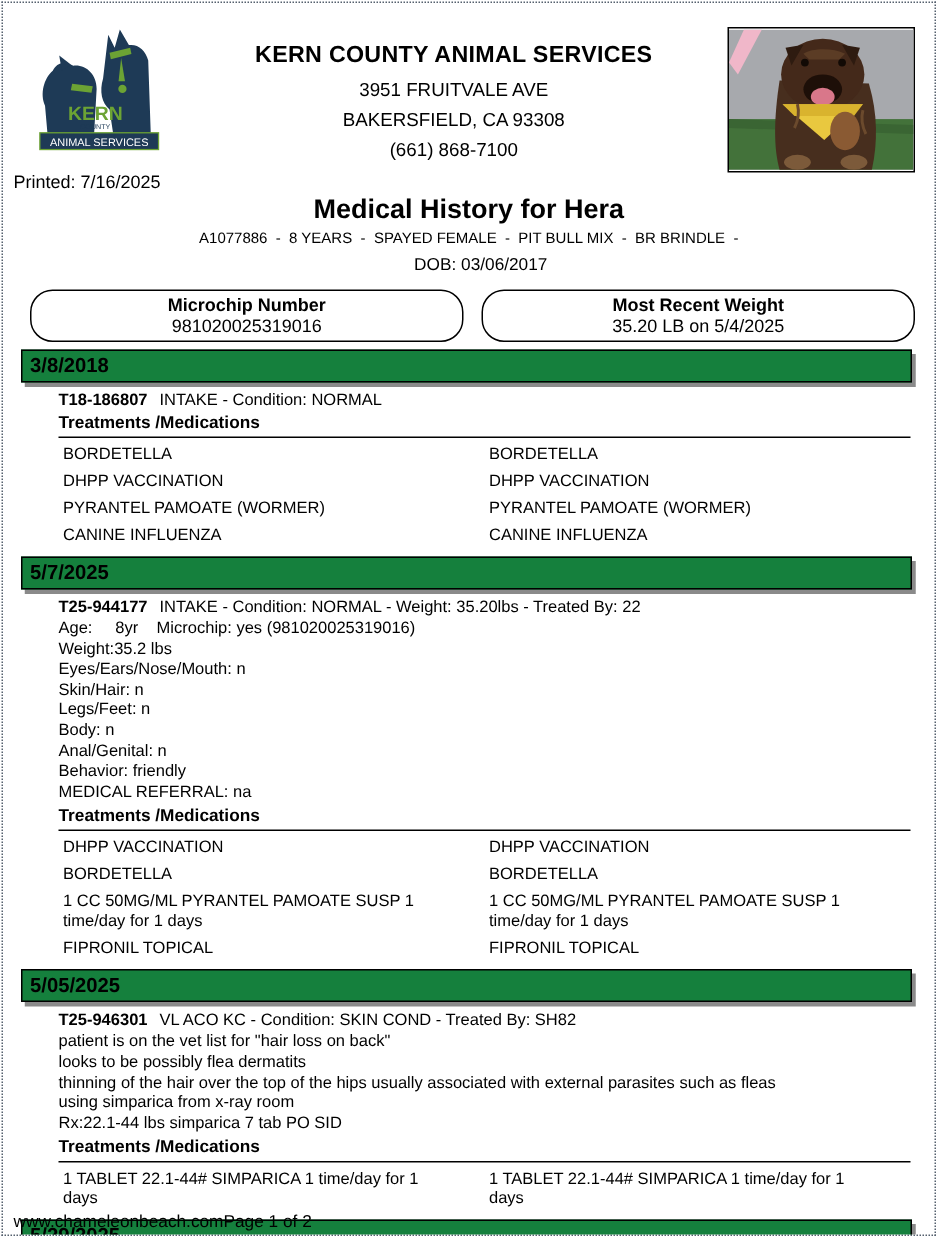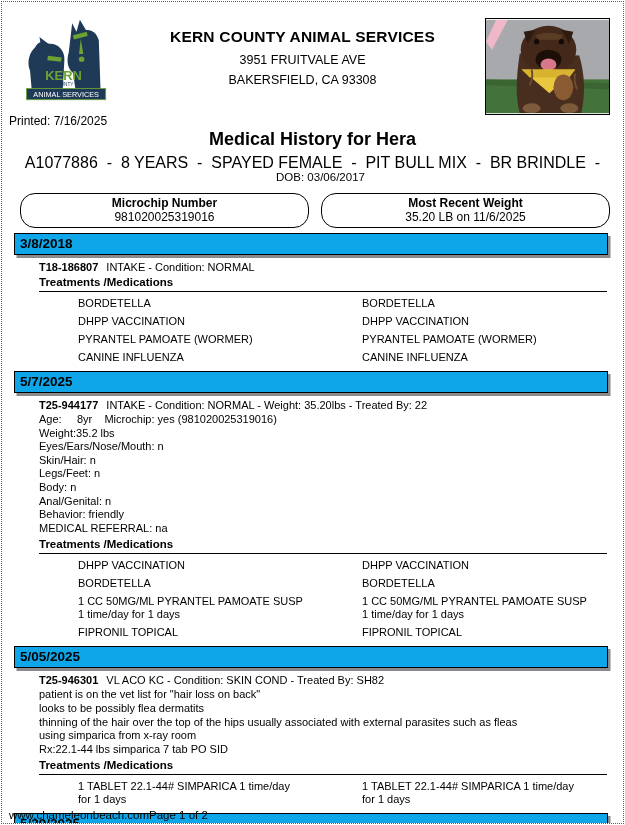--- a/index.html
+++ b/index.html
@@ -8,38 +8,38 @@
 
   
   .hdr{position:relative;height:231px;}
   .logo{position:absolute;left:22px;top:11px;width:86px;height:96px;}
   .printed{position:absolute;left:7px;top:112px;font-size:12px;}
   .org-block{position:absolute;left:130px;right:150px;top:26px;text-align:center;}
   .org-name{font-size:15.5px;font-weight:bold;letter-spacing:.2px;margin-bottom:7px;}
   .org-line{font-size:12.5px;margin-bottom:6px;}
   .photo{position:absolute;right:13px;top:16px;width:123px;height:95px;border:1px solid #000;}
   .doc-title{position:absolute;left:0;right:0;top:127px;text-align:center;font-size:18px;font-weight:bold;}
-  .animal-summary{position:absolute;left:0;right:0;top:152px;text-align:center;font-size:16px;white-space:pre-wrap;}
+  .animal-summary{position:absolute;left:0;right:0;top:152px;text-align:center;font-size:10px;white-space:pre-wrap;}
   .animal-dob{position:absolute;left:16px;right:0;top:169px;text-align:center;font-size:11.5px;}
   .pill-row{position:absolute;left:18px;right:13px;top:191px;display:flex;justify-content:space-between;}
   .pill{width:287px;border:1px solid #000;border-radius:15px;text-align:center;padding:2px 0 3px;}
   .pill .lab{font-size:12px;font-weight:bold;}
   .pill .val{font-size:12px;}
 
   
-  .date-bar{margin:0 15px 0 12px;border:1px solid #000;box-shadow:2.5px 3px 0 #8a8a8a;font-size:13.5px;font-weight:bold;padding:2px 6px 3px 5px;background:#0ea5e9;}
+  .date-bar{margin:0 15px 0 12px;border:1px solid #000;box-shadow:2.5px 3px 0 #8a8a8a;font-size:13.5px;font-weight:bold;padding:2px 6px 3px 5px;background:#15803d;}
   .sec-body{margin:6px 16px 2px 37px;}
   .rec-line{font-size:11px;margin-bottom:2px;}
   .rec-id{font-weight:bold;margin-right:8px;}
   .note{font-size:11px;line-height:13.6px;white-space:pre-wrap;}
   .tm-head{font-size:11.5px;font-weight:bold;margin-top:3px;}
   .tm-rule{border:0;border-top:1px solid #000;margin:3px 0 5px 0;}
   .tm-cols{display:flex;}
   .tm-col{width:50%;padding-left:3px;box-sizing:border-box;}
-  .tm-item{font-size:11px;line-height:13px;margin-bottom:5px;padding-right:18px;margin-left:36px;}
+  .tm-item{font-size:11px;line-height:13px;margin-bottom:5px;padding-right:18px;}
 
   
   .footer{position:absolute;left:7px;right:10px;bottom:2px;display:flex;font-size:11.5px;}
 </style>
 </head>
 <body>
 
 <div class="page">
 
   <div class="hdr">
@@ -61,20 +61,21 @@
         <text x="46" y="81" text-anchor="middle" font-family="Liberation Sans, sans-serif" font-size="5.5" fill="#1e3a56">COUNTY</text>
         <rect x="3" y="84" width="92" height="13" fill="#1e3a56" stroke="#6ca334" stroke-width="1"></rect>
         <text x="49" y="94" text-anchor="middle" font-family="Liberation Sans, sans-serif" font-size="8.5" fill="#ffffff">ANIMAL SERVICES</text>
       </svg>
     </div>
 
     <div class="org-block">
       <div class="org-name">KERN COUNTY ANIMAL SERVICES</div>
       <div class="org-line">3951 FRUITVALE AVE</div>
       <div class="org-line">BAKERSFIELD, CA 93308</div>
+      <div class="org-line">(661) 868-7100</div>
     </div>
 
     <div class="photo">
       <svg viewBox="0 0 124 94" width="123" height="95">
         <rect x="0" y="0" width="124" height="94" fill="#a7a9ad"></rect>
         <rect x="0" y="60" width="124" height="34" fill="#43723a"></rect>
         <path d="M0,60 L124,64 L124,70 L0,66 Z" fill="#3a6533"></path>
         <path d="M10,0 L22,0 L6,30 L0,22 Z" fill="#f0b7c9"></path>
         <path d="M34,34 C30,60 30,80 34,94 L96,94 C100,76 100,56 94,36 Z" fill="#472e1e"></path>
         <ellipse cx="63" cy="30" rx="28" ry="24" fill="#44291a"></ellipse>
@@ -100,21 +101,21 @@
     <div class="animal-summary">A1077886  -  8 YEARS  -  SPAYED FEMALE  -  PIT BULL MIX  -  BR BRINDLE  -</div>
     <div class="animal-dob">DOB: 03/06/2017</div>
 
     <div class="pill-row">
       <div class="pill">
         <div class="lab">Microchip Number</div>
         <div class="val">981020025319016</div>
       </div>
       <div class="pill">
         <div class="lab">Most Recent Weight</div>
-        <div class="val">35.20 LB on 11/6/2025</div>
+        <div class="val">35.20 LB on 5/4/2025</div>
       </div>
     </div>
   </div>
 
   <div class="section">
     <div class="date-bar">3/8/2018</div>
     <div class="sec-body">
       <div class="rec-line">
         <span class="rec-id">T18-186807</span><span>INTAKE - Condition: NORMAL</span>
       </div>

